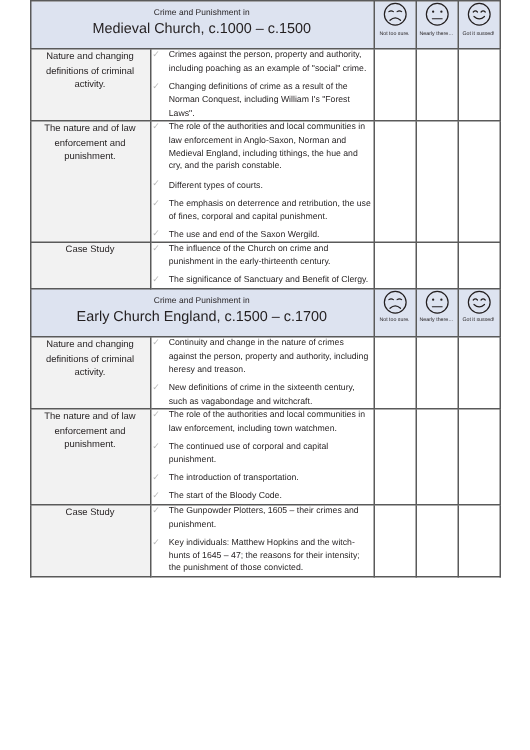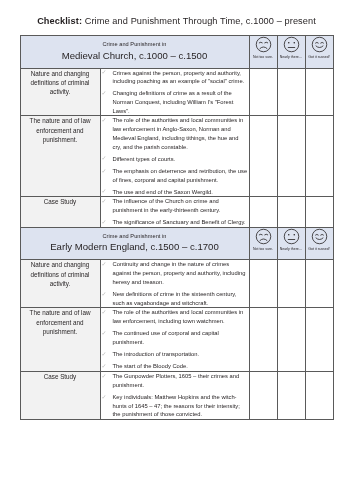--- a/index.html
+++ b/index.html
@@ -137,23 +137,20 @@
     color: #b8b8b8;
   }
 
   td.rate { background: #ffffff; }
 </style>
 </head>
 <body>
 
 <div class="page">
 
-  <div class="doc-title">
-    <span class="lead">Checklist:</span><span> Crime and Punishment Through Time, c.1000 – present</span>
-  </div>
 
   <table class="checklist">
     <colgroup>
       <col class="c-topic">
       <col class="c-detail">
       <col class="c-rate">
       <col class="c-rate">
       <col class="c-rate">
     </colgroup>
     <tbody id="checklist-body">
@@ -239,21 +236,21 @@
             </ul>
           </td>
           <td class="rate"></td>
           <td class="rate"></td>
           <td class="rate"></td>
         </tr>
         <tr class="section-header">
           <td colspan="2">
             <div class="band-title">
               <span class="small">Crime and Punishment in</span>
-              <span class="big">Early Modern England, c.1500 – c.1700</span>
+              <span class="big">Early Church England, c.1500 – c.1700</span>
             </div>
           </td>
           <td class="face-cell">
             <div class="face-wrap">
               <span>
                 <svg width="17" height="17" viewBox="0 0 34 34" class="face-svg">
                   <circle cx="17" cy="17" r="14.5" fill="none" stroke="#231f20" stroke-width="1.6"></circle>
                   <path d="M8.5 13.5 Q11.5 11.2 14.5 13.5" fill="none" stroke="#231f20" stroke-width="1.6" stroke-linecap="round"></path>
                   <path d="M19.5 13.5 Q22.5 11.2 25.5 13.5" fill="none" stroke="#231f20" stroke-width="1.6" stroke-linecap="round"></path>
                   <path d="M10 25 Q17 18.5 24 25" fill="none" stroke="#231f20" stroke-width="1.6" stroke-linecap="round"></path>

